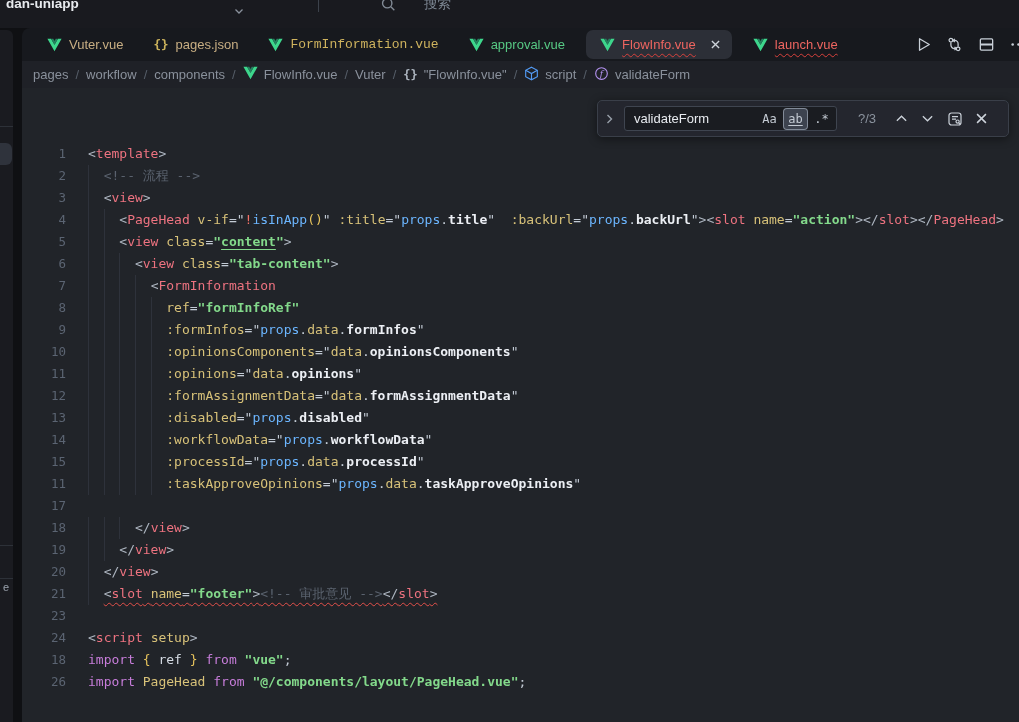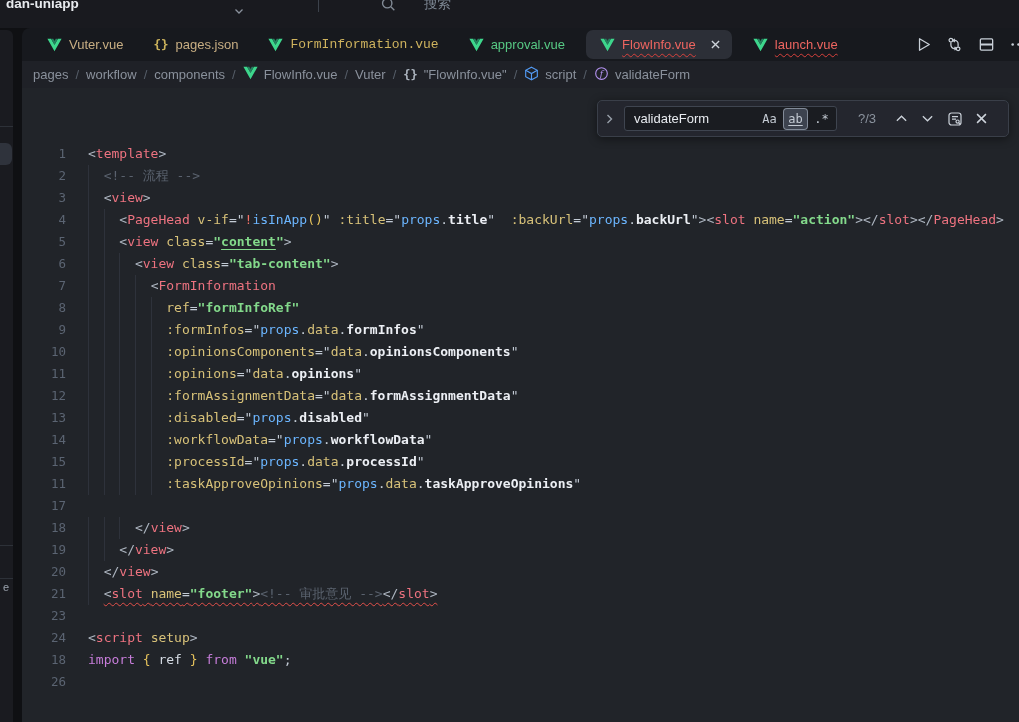--- a/index.html
+++ b/index.html
@@ -387,17 +387,18 @@
           <div class="row">
             <span class="ln">24</span>
             <span class="ct"><span class="tk-br">&lt;</span><span class="tk-tg">script</span><span class="tk-df"> </span><span class="tk-at">setup</span><span class="tk-br">&gt;</span></span>
           </div>
           <div class="row">
             <span class="ln">18</span>
             <span class="ct"><span class="tk-kw">import</span><span class="tk-df"> </span><span class="tk-pr">{</span><span class="tk-df"> ref </span><span class="tk-pr">}</span><span class="tk-df"> </span><span class="tk-kw">from</span><span class="tk-df"> </span><span class="tk-st">"vue"</span><span class="tk-pn">;</span></span>
           </div>
           <div class="row">
             <span class="ln">26</span>
+            <span class="ct"><span class="tk-kw">import</span><span class="tk-df"> </span><span class="tk-at">PageHead</span><span class="tk-df"> </span><span class="tk-kw">from</span><span class="tk-df"> </span><span class="tk-st">"@/components/layout/PageHead.vue"</span><span class="tk-pn">;</span></span>
           </div>
         </div>
     </div>
   </div>
 </div>
 
 </body></html>

